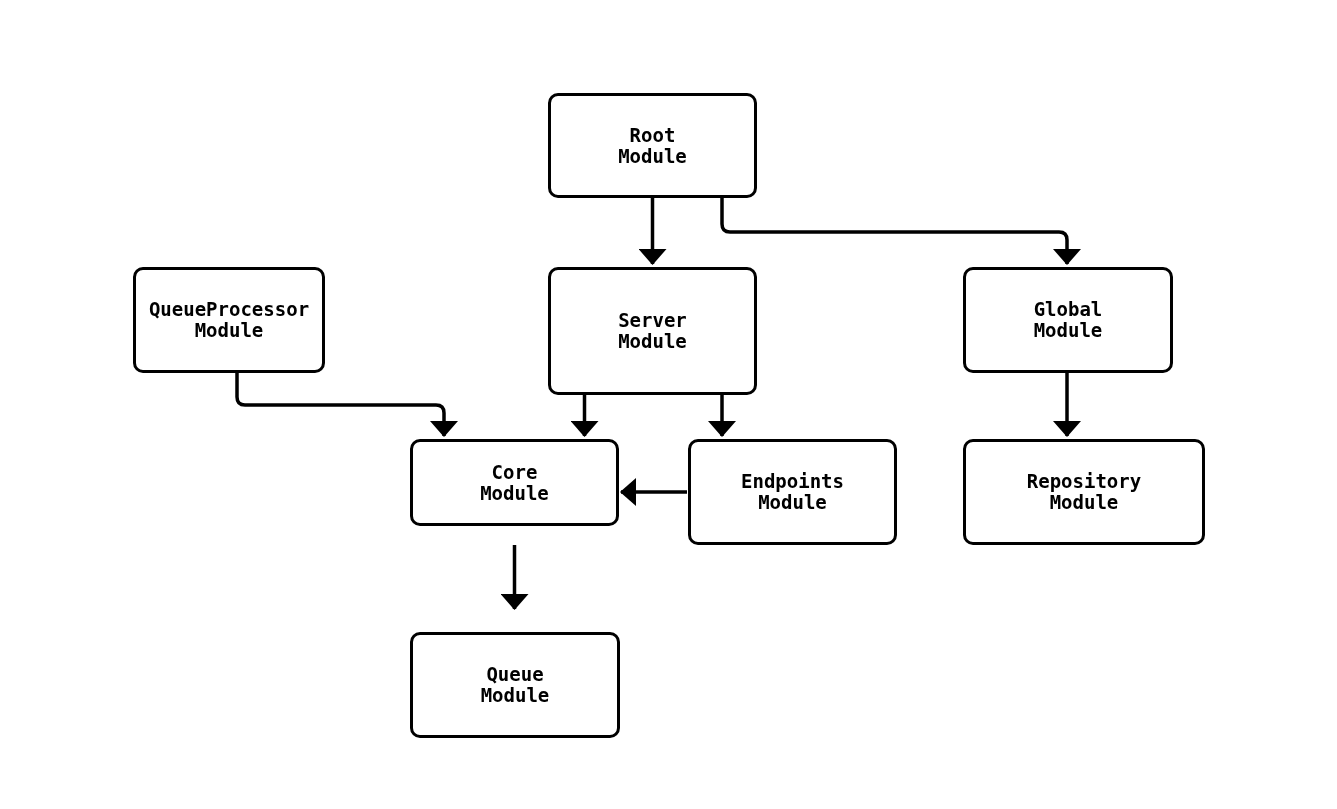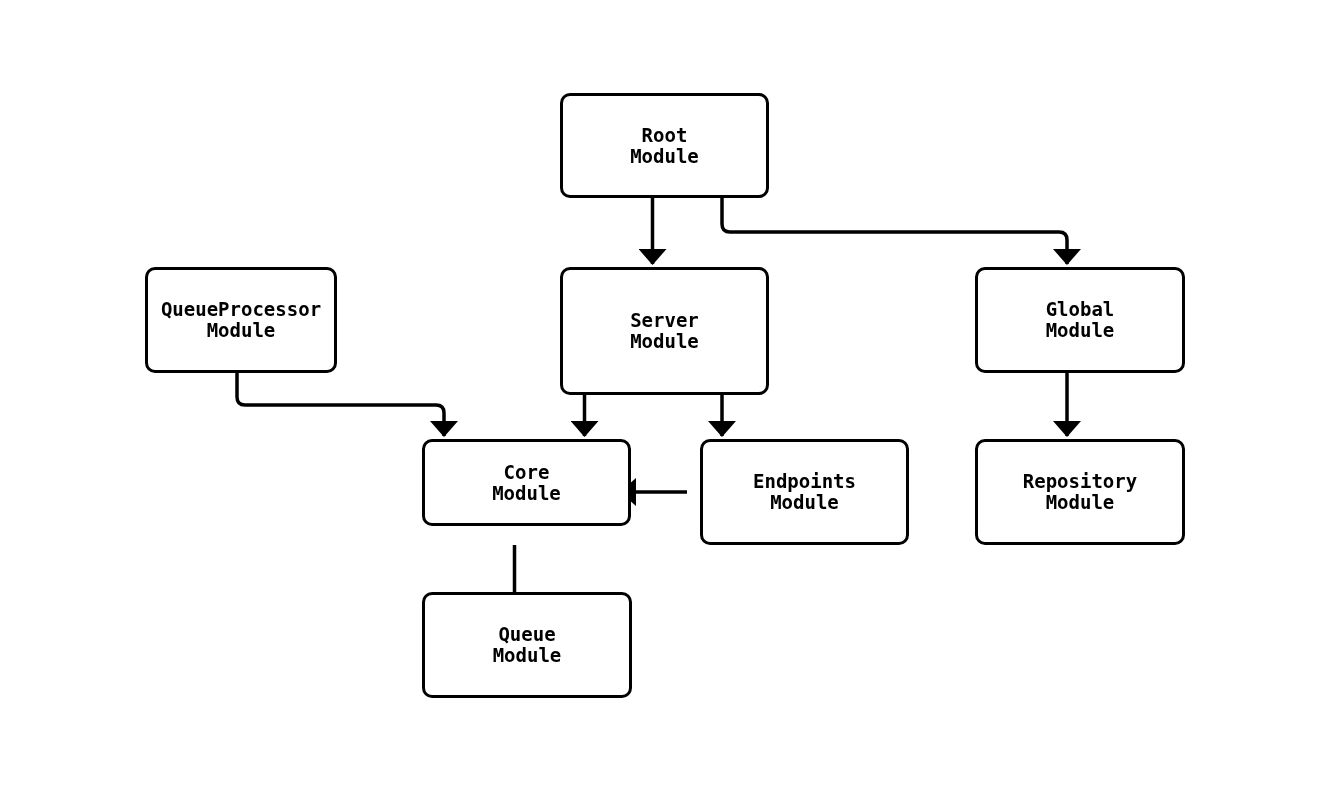--- a/index.html
+++ b/index.html
@@ -36,21 +36,20 @@
     border: 3.5px solid var(--node-border, #000000);
     border-radius: 10px;
     display: flex;
     align-items: center;
     justify-content: center;
     text-align: center;
     color: var(--text, #000000);
     font-weight: bold;
     font-size: 19px;
     line-height: 21px;
-    margin-left: 12px;
   }
   .node .label { display: block; }
 </style>
 </head>
 <body>
 
 <div class="canvas">
 
   <svg class="edges" width="1337" height="809" viewBox="0 0 1337 809">
     <defs>
@@ -92,23 +91,23 @@
   <div class="node" style="left:410px; top:439px; width:209px; height:87px;">
     <span class="label"><span>Core</span><br>
     <span>Module</span></span>
   </div>
 
   <div class="node" style="left:688px; top:439px; width:209px; height:106px;">
     <span class="label"><span>Endpoints</span><br>
     <span>Module</span></span>
   </div>
 
-  <div class="node" style="left:963px; top:439px; width:210px; height:106px;">
+  <div class="node" style="left:963px; top:439px; width:242px; height:106px;">
     <span class="label"><span>Repository</span><br>
     <span>Module</span></span>
   </div>
 
-  <div class="node" style="left:410px; top:592px; width:210px; height:106px;">
+  <div class="node" style="left:410px; top:632px; width:210px; height:106px;">
     <span class="label"><span>Queue</span><br>
     <span>Module</span></span>
   </div>
 
 </div>
 
 </body></html>

